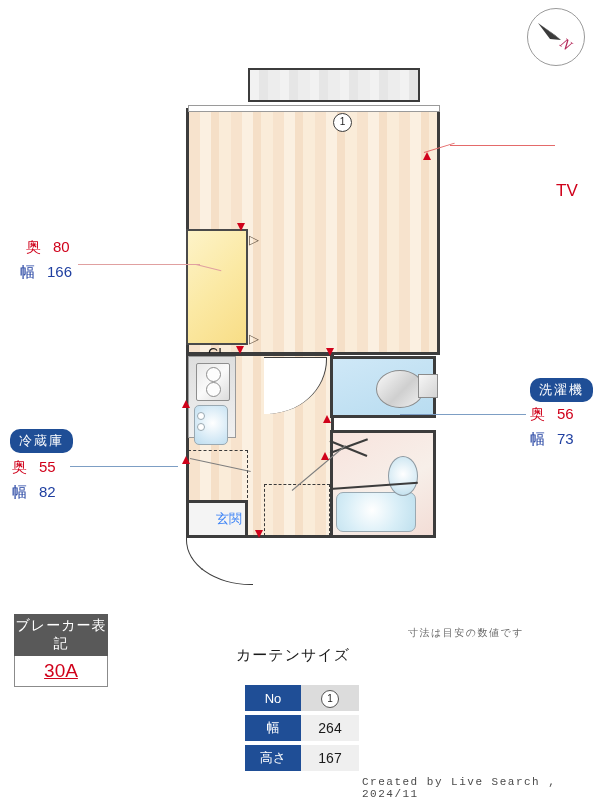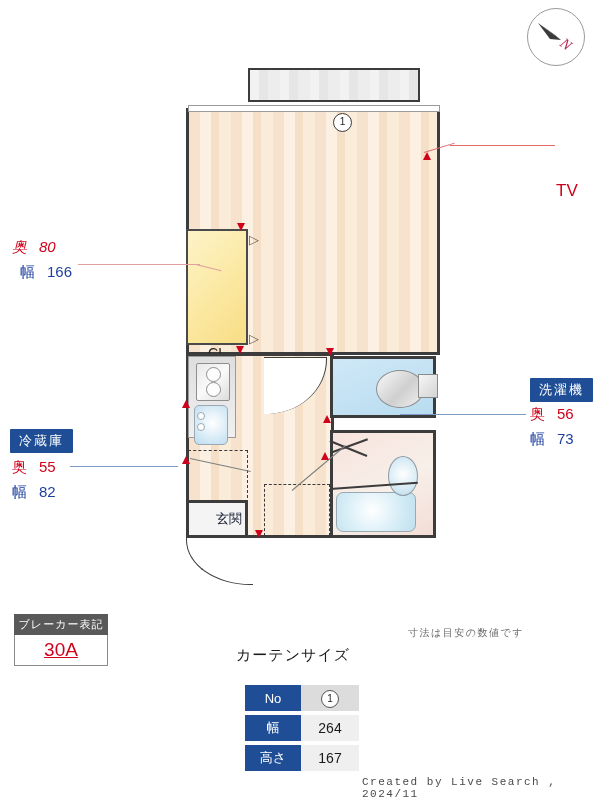--- a/index.html
+++ b/index.html
@@ -51,21 +51,21 @@
     border:1px solid #9aa9b2;border-radius:5px;box-sizing:border-box;}
   .faucet{position:absolute;left:17px;width:6px;height:6px;border:1px solid #9aa9b2;border-radius:50%;background:#fff;}
 
   
   .dashzone{position:absolute;border:1.5px dashed #3a3a3a;}
   #fridge-zone{left:8px;top:390px;width:58px;height:56px;}
   #wm-zone{left:84px;top:424px;width:64px;height:50px;}
 
   
   #genkan{left:6px;top:440px;width:62px;height:38px;background:#f4f4f4;border:3px solid #3c3c3c;box-sizing:border-box;}
-  #genkan-label{left:6px;top:450px;width:86px;text-align:center;font-size:13px;color:#0f172a;font-family:Liberation Serif, serif;}
+  #genkan-label{left:6px;top:450px;width:86px;text-align:center;font-size:13px;color:#3b82f6;font-family:Liberation Serif, serif;}
 
   
   #toilet{left:150px;top:296px;width:106px;height:62px;
     background:linear-gradient(160deg,#cfe8f7,#b8dcf0);border:3px solid #3c3c3c;box-sizing:border-box;}
   #wc-bowl{left:196px;top:310px;width:46px;height:36px;border:1px solid #8b8b8b;border-radius:50%;
     background:linear-gradient(135deg,#fafafa,#cfcfcf 55%,#f2f2f2);}
   #wc-tank{left:238px;top:314px;width:18px;height:22px;border:1px solid #8b8b8b;
     background:linear-gradient(135deg,#f6f6f6,#d4d4d4);}
 
   
@@ -83,31 +83,31 @@
   
   .wincircle{position:absolute;width:17px;height:17px;border:1.2px solid #3c3c3c;border-radius:50%;
     background:#fff;font-size:10px;color:#222;text-align:center;line-height:16px;}
 
   
   .outlet{position:absolute;width:0;height:0;border-left:4.5px solid transparent;border-right:4.5px solid transparent;
     border-bottom:8px solid #d0021b;}
   .outlet.dn{border-bottom:none;border-top:8px solid #d0021b;}
 
   
-  .badge{position:absolute;background:#1f4e96;color:#fff;font-size:13px;padding:3px 9px;border-radius:1px;letter-spacing:2px;}
+  .badge{position:absolute;background:#1f4e96;color:#fff;font-size:13px;padding:3px 9px;border-radius:10px;letter-spacing:2px;}
   .dim-row{position:absolute;font-size:15px;white-space:nowrap;}
   .dim-k{color:#d0021b;}
   .dim-k.b{color:#1f3fa0;}
   .dim-v{color:#d0021b;margin-left:12px;}
   .dim-v.b{color:#1f3fa0;}
   .calloutline{position:absolute;height:1px;}
 
   
   #breaker{left:14px;top:614px;width:94px;}
-  #breaker-head{background:#595959;color:#fff;font-size:11px;text-align:center;padding:3px 0;letter-spacing:1px;}
+  #breaker-head{background:#595959;color:#fff;font-size:14px;text-align:center;padding:3px 0;letter-spacing:1px;}
   #breaker-body{border:1px solid #8b8b8b;border-top:none;background:#fff;color:#d0021b;font-size:19px;text-align:center;padding:4px 0;text-decoration:underline;}
 
   
   #curtain-title{left:236px;top:646px;width:150px;text-align:left;font-size:15px;color:#1a1a1a;letter-spacing:1px;}
   #curtain-table{left:245px;top:681px;border-collapse:separate;border-spacing:0 4px;}
   #curtain-table th{background:#1f4e96;color:#fff;font-size:13px;width:54px;height:24px;font-weight:normal;}
   #curtain-table td{background:#efefef;color:#1a1a1a;font-size:14px;width:56px;height:24px;text-align:center;}
   #curtain-table td.no{background:#dcdcdc;}
   .nocircle{display:inline-block;width:16px;height:16px;border:1px solid #555;border-radius:50%;font-size:10px;line-height:15px;background:#fff;}
 
@@ -187,21 +187,21 @@
   <div class="outlet abs" style="left:2px;top:396px;"></div>
   <div class="outlet abs" style="left:143px;top:355px;"></div>
   <div class="outlet abs" style="left:141px;top:392px;"></div>
   <div class="outlet abs dn" style="left:75px;top:470px;"></div>
 </div>
 
 <div class="abs calloutline" style="left:450px;top:145px;width:105px;background:#e46a6a;"></div>
 <div class="abs calloutline" style="left:424px;top:152px;width:32px;background:#e46a6a;transform:rotate(-17deg);transform-origin:left center;"></div>
 <div class="abs" id="tv-label">TV</div>
 
-<div class="abs dim-row" style="left:12px;top:238px;font-style:italic;">
+<div class="abs dim-row" style="left:26px;top:238px;">
   <span class="dim-k">奥</span><span class="dim-v">80</span>
 </div>
 <div class="abs dim-row" style="left:12px;top:263px;padding-left:8px;">
   <span class="dim-k b">幅</span><span class="dim-v b">166</span>
 </div>
 <div class="abs calloutline" style="left:78px;top:264px;width:122px;background:#e0a0a0;"></div>
 <div class="abs calloutline" style="left:196px;top:264px;width:26px;background:#e0a0a0;transform:rotate(14deg);transform-origin:left center;"></div>
 
 <div class="abs badge" style="left:10px;top:429px;">冷蔵庫</div>
 <div class="abs dim-row" style="left:12px;top:458px;">

